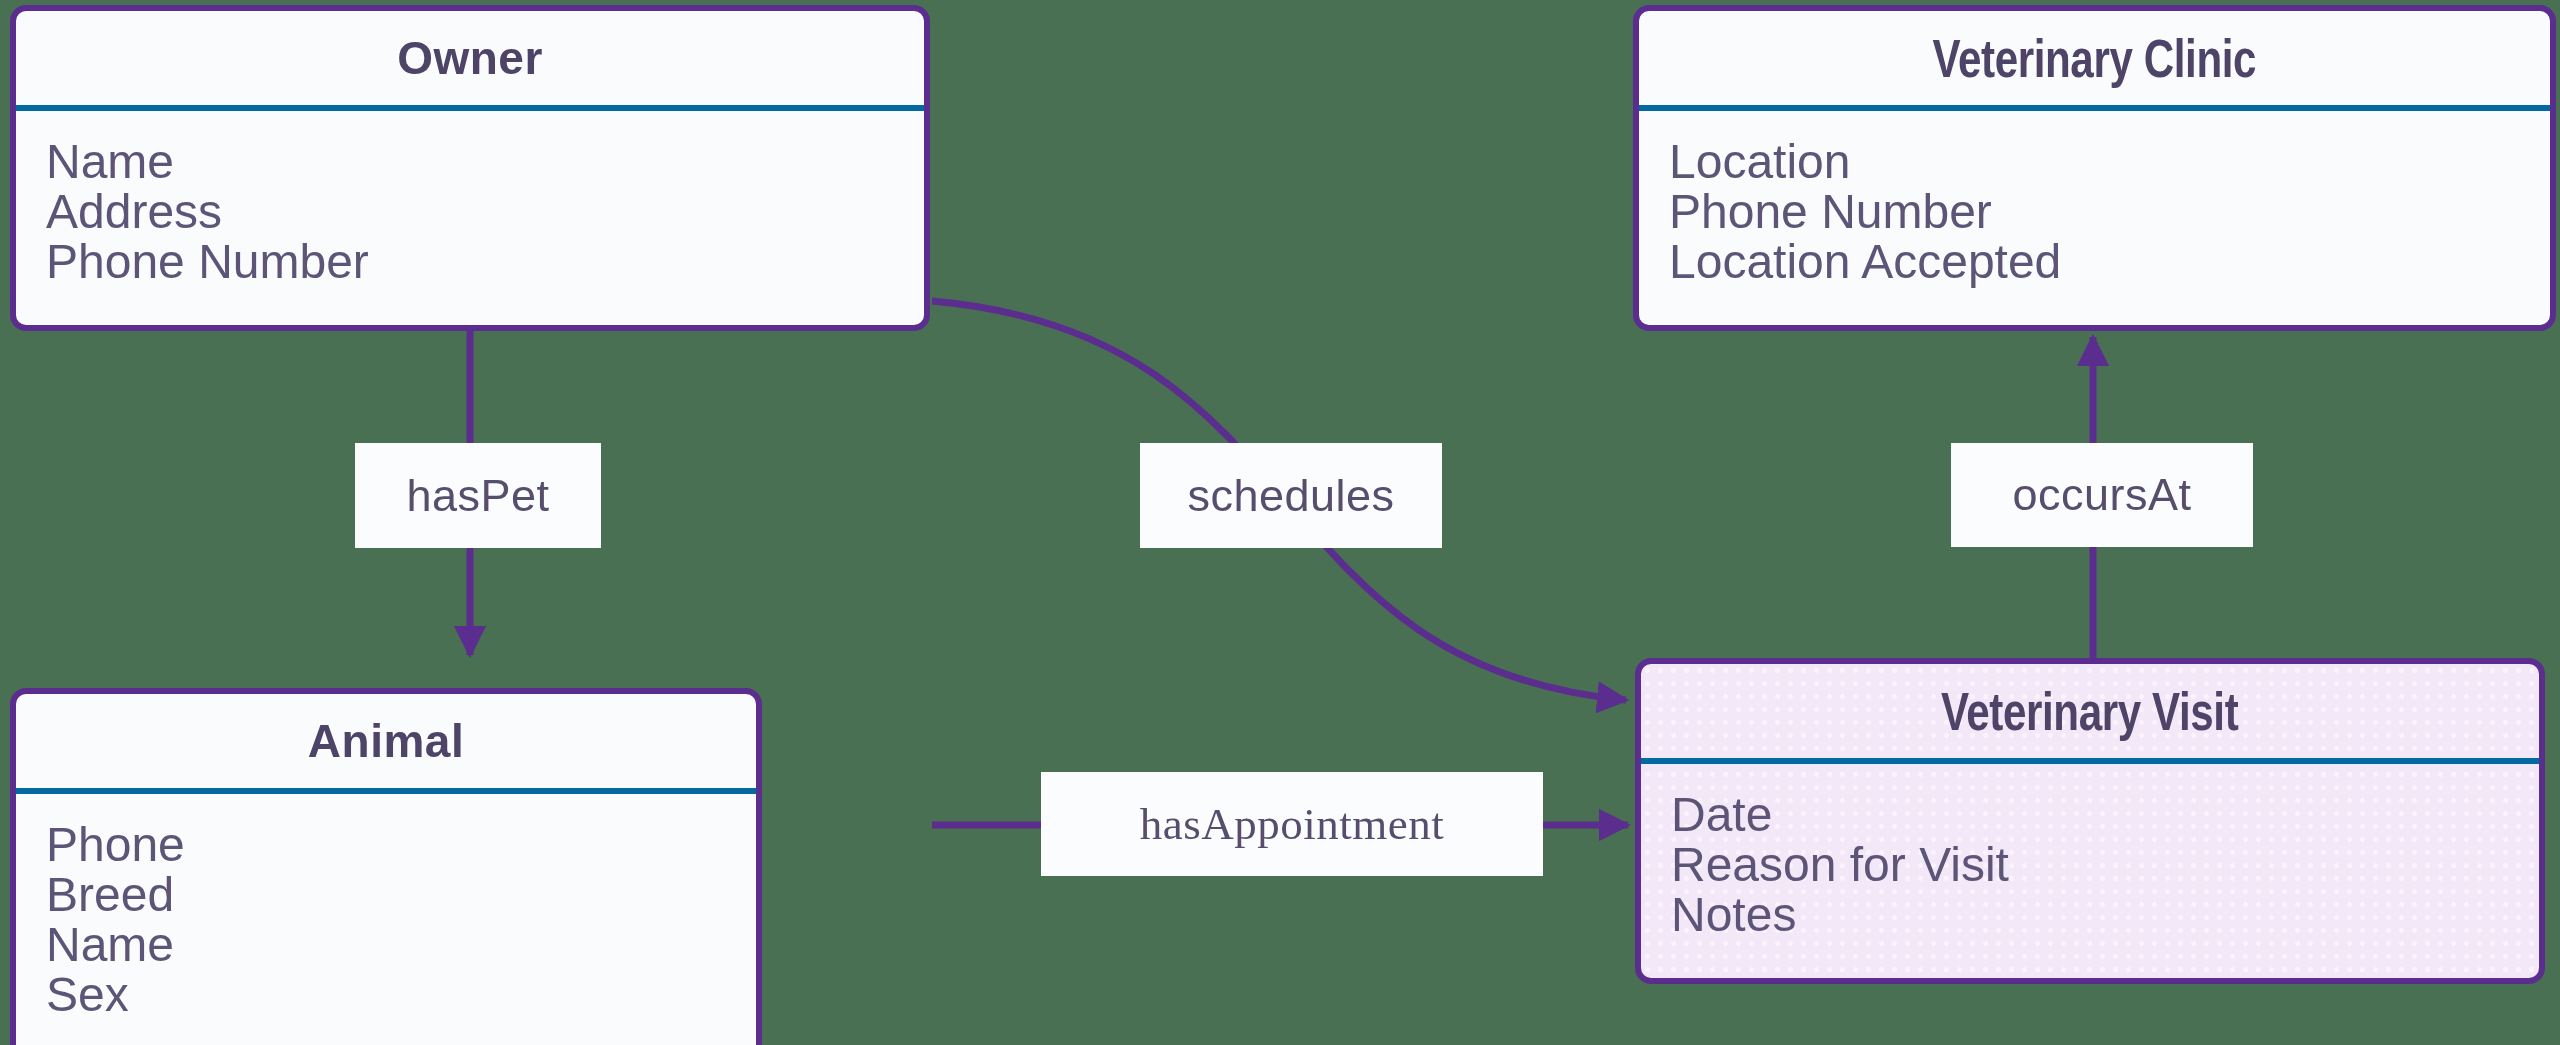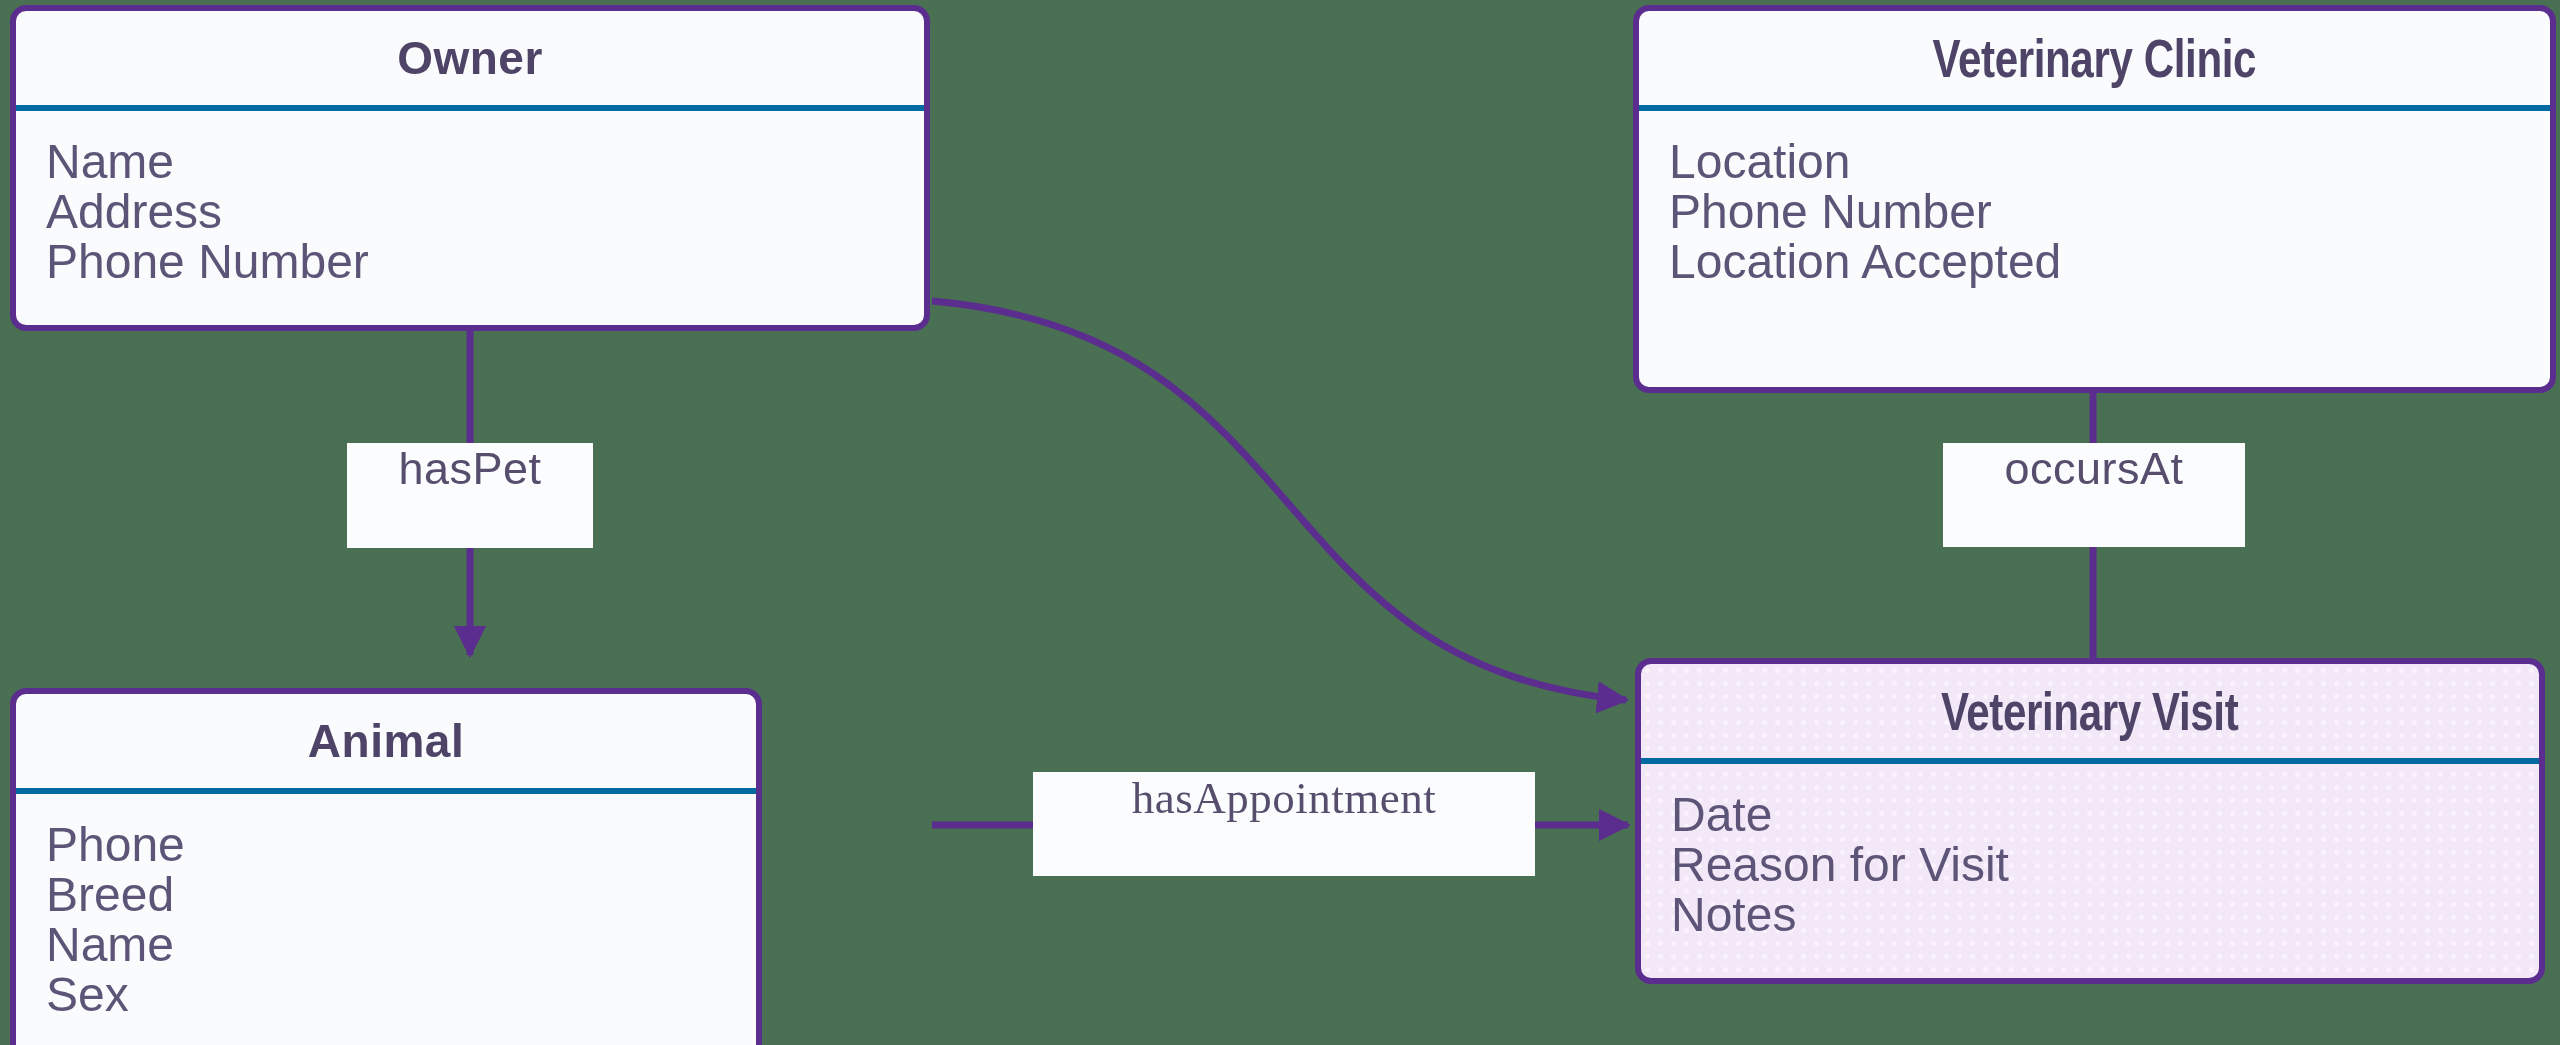--- a/index.html
+++ b/index.html
@@ -68,35 +68,36 @@
     padding: 26px 20px 0 30px;
   }
   .attr-line {
     font-size: 48px;
     line-height: 50px;
     color: #5d5577;
     white-space: nowrap;
   }
   
   .e-owner  { left: 10px;   top: 5px;   width: 920px; height: 326px; }
-  .e-clinic { left: 1633px; top: 5px;   width: 923px; height: 388px; }
+  .e-clinic { left: 1633px; top: 5px;   width: 923px; height: 326px; }
   .e-animal { left: 10px;   top: 688px; width: 752px; height: 377px; }
   .e-visit  { left: 1635px; top: 658px; width: 910px; height: 326px; }
   
   .rel-label {
     position: absolute;
     background: #fbfcfe;
     display: flex;
-    align-items: flex-start;
+    align-items: center;
     justify-content: center;
     z-index: 3;
     font-size: 45px;
     color: #574e6e;
     letter-spacing: 0.5px;
     white-space: nowrap;
+    margin-left: 8px;
   }
   .l-haspet         { left: 347px;  top: 443px; width: 246px; height: 105px; }
   .l-schedules      { left: 1132px; top: 443px; width: 302px; height: 105px; }
   .l-occursat       { left: 1943px; top: 443px; width: 302px; height: 104px; }
   .l-hasappointment { left: 1033px; top: 772px; width: 502px; height: 104px; font-family: Liberation Serif, serif; }
 </style>
 </head>
 <body>
 
 <div class="canvas">
@@ -154,20 +155,23 @@
     <div class="entity-body">
       <div class="attr-line">Date</div>
       <div class="attr-line">Reason for Visit</div>
       <div class="attr-line">Notes</div>
     </div>
   </div>
 
   <div class="rel-label l-haspet">
     <span>hasPet</span>
   </div>
+  <div class="rel-label l-schedules">
+    <span>schedules</span>
+  </div>
   <div class="rel-label l-hasappointment">
     <span>hasAppointment</span>
   </div>
   <div class="rel-label l-occursat">
     <span>occursAt</span>
   </div>
 
 </div>
 
 </body></html>

